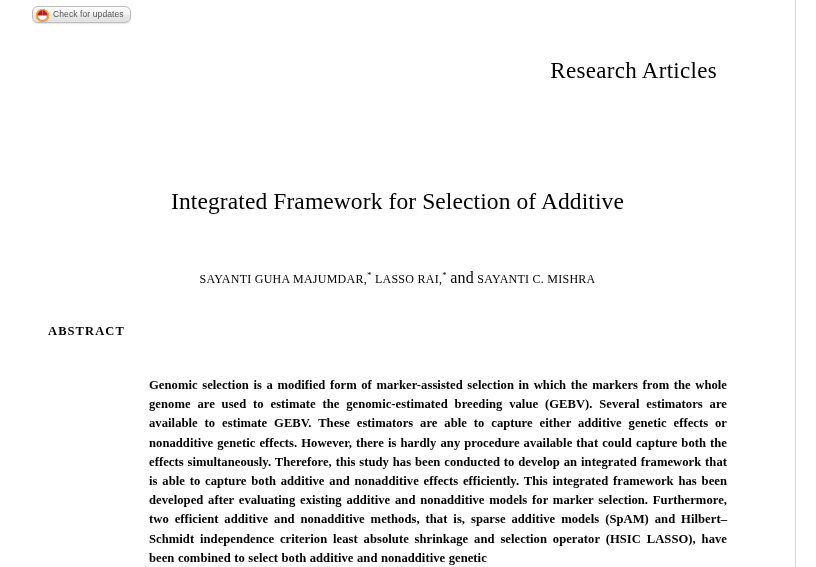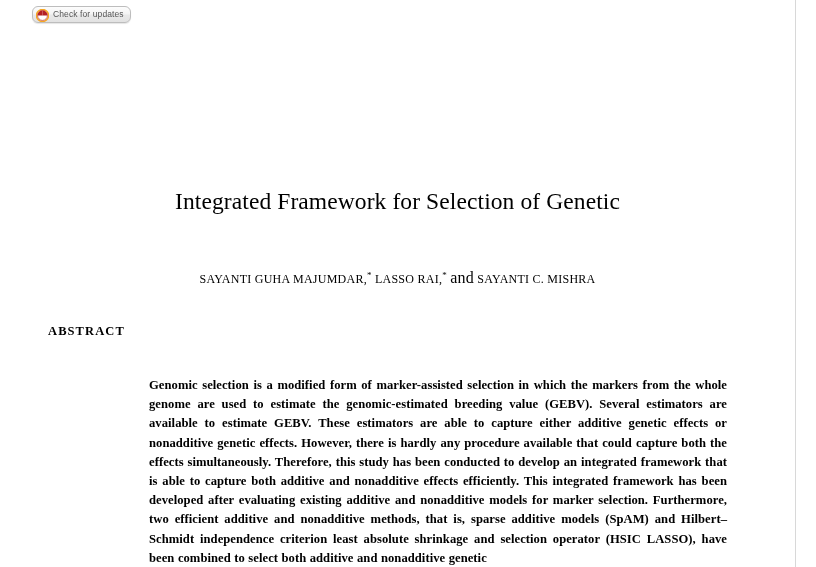--- a/index.html
+++ b/index.html
@@ -166,23 +166,24 @@
         <circle cx="13" cy="13" r="12" fill="#ffffff" stroke="#f5a623" stroke-width="3"></circle>
         <path d="M13 3.2 A9.8 9.8 0 0 1 22.8 13 L13 13 Z" fill="#b41f24"></path>
         <path d="M13 3.2 A9.8 9.8 0 0 0 3.2 13 L13 13 Z" fill="#b41f24"></path>
         <circle cx="13" cy="13" r="9.8" fill="none" stroke="#b41f24" stroke-width="1.2"></circle>
       </svg>
     </span>
     <span class="crossmark-label">Check for updates</span>
   </div>
 
 
+  <div class="research-articles">Research Articles</div>
 
   <h1 class="title">
-    <span class="tline">Integrated Framework for Selection of Genetic</span>
+    <span class="tline">Integrated Framework for Selection of Additive</span>
   </h1>
 
   <div class="authors"><span class="smallcaps">SAYANTI GUHA MAJUMDAR,</span><sup>*</sup> <span class="smallcaps">LASSO RAI,</span><sup>*</sup> <span class="conj">and</span> <span class="smallcaps">SAYANTI C. MISHRA</span></div>
 
   <div class="abstract-heading">ABSTRACT</div>
   <div class="abstract-body">Genomic selection is a modified form of marker-assisted selection in which the markers from the whole genome are used to estimate the genomic-estimated breeding value (GEBV). Several estimators are available to estimate GEBV. These estimators are able to capture either additive genetic effects or nonadditive genetic effects. However, there is hardly any procedure available that could capture both the effects simultaneously. Therefore, this study has been conducted to develop an integrated framework that is able to capture both additive and nonadditive effects efficiently. This integrated framework has been developed after evaluating existing additive and nonadditive models for marker selection. Furthermore, two efficient additive and nonadditive methods, that is, sparse additive models (SpAM) and Hilbert–Schmidt independence criterion least absolute shrinkage and selection operator (HSIC LASSO), have been combined to select both additive and nonadditive genetic</div>
 
 </div>
 
 <div id="page-gutter"></div>

